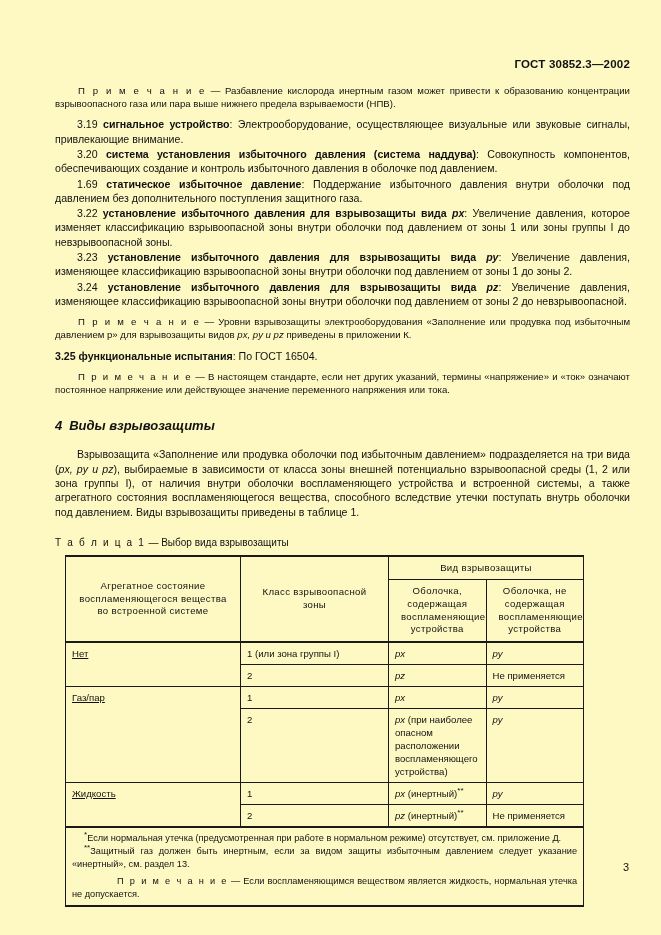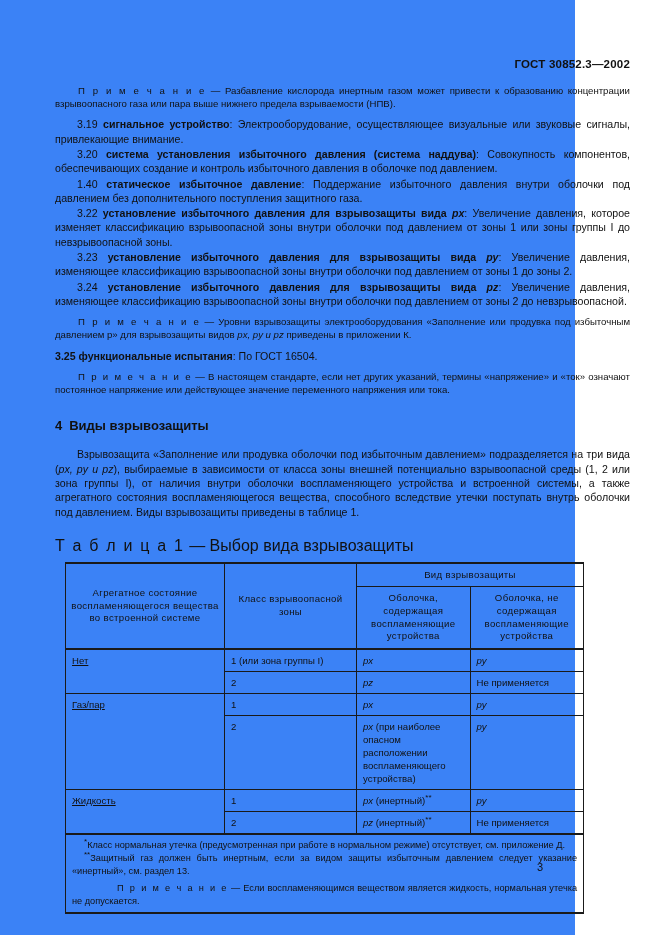--- a/index.html
+++ b/index.html
@@ -12,23 +12,23 @@
     width: 661px;
     height: 935px;
     position: relative;
     font-family: "Liberation Sans", sans-serif;
     color: #111111;
     overflow: hidden;
   }
   .page {
     position: absolute;
     left: 0; top: 0;
-    width: 575px;
+    width: 661px;
     height: 935px;
-    background: #3b82f6;
+    background: #fef9c3;
   }
   .content {
     position: absolute;
     left: 55px;
     top: 58px;
     width: 575px;
   }
 
   
   .runhead {
@@ -61,26 +61,27 @@
   .indent { text-indent: 22px; }
   .sp     { letter-spacing: 1.6px; padding-left: 23px; }
   b.term  { font-weight: bold; }
   i.var   { }
 
   
   .sect-heading {
     font-size: 13px;
     font-weight: bold;
     margin: 22px 0 14px 0;
+    font-style: italic;
   }
   .sect-heading .num { margin-right: 7px; }
 
   
   .tbl-caption {
-    font-size: 16px;
+    font-size: 10px;
     margin: 18px 0 7px 0;
   }
   .tbl-caption .lbl { letter-spacing: 1.7px; }
 
   
   table.gost {
     border-collapse: collapse;
     width: 519px;
     margin-left: 10px;
     font-size: 9.6px;
@@ -91,21 +92,21 @@
     border: 1px solid #1a1a1a;
     padding: 4px 6px;
     vertical-align: top;
     font-weight: normal;
   }
   table.gost thead th {
     text-align: center;
     vertical-align: middle;
     letter-spacing: 0.35px;
     line-height: 12.6px;
-    padding: 5px 4px;
+    padding: 5px 12px;
   }
   table.gost tbody td {
     line-height: 13px;
   }
   .col1 { width: 150px; }
   .col2 { width: 123px; margin-top: 47px; }
   .col3 { width: 135px; }
   .col4 { width: 111px; border-radius: 22px; }
 
   .thick-top    { border-top-width: 2px !important; }
@@ -156,21 +157,21 @@
 
     <p class="clause indent">
       <span>3.19</span>&nbsp;<b class="term">сигнальное устройство</b><span>: </span><span>Электрооборудование, осуществляющее визуальные или звуковые сигналы, привлекающие внимание.</span>
     </p>
 
     <p class="clause indent">
       <span>3.20</span>&nbsp;<b class="term">система установления избыточного давления (система наддува)</b><span>: </span><span>Совокупность компонентов, обеспечивающих создание и контроль избыточного давления в оболочке под давлением.</span>
     </p>
 
     <p class="clause indent">
-      <span>1.40</span>&nbsp;<b class="term">статическое избыточное давление</b><span>: </span><span>Поддержание избыточного давления внутри оболочки под давлением без дополнительного поступления защитного газа.</span>
+      <span>1.69</span>&nbsp;<b class="term">статическое избыточное давление</b><span>: </span><span>Поддержание избыточного давления внутри оболочки под давлением без дополнительного поступления защитного газа.</span>
     </p>
 
     <p class="clause indent">
       <span>3.22</span>&nbsp;<b class="term">установление избыточного давления для взрывозащиты вида </b><b class="term"><i class="var">px</i></b><span>: </span><span>Увеличение давления, которое изменяет классификацию взрывоопасной зоны внутри оболочки под давлением от зоны 1 или зоны группы I до невзрывоопасной зоны.</span>
     </p>
 
     <p class="clause indent">
       <span>3.23</span>&nbsp;<b class="term">установление избыточного давления для взрывозащиты вида </b><b class="term"><i class="var">py</i></b><span>: </span><span>Увеличение давления, изменяющее классификацию взрывоопасной зоны внутри оболочки под давлением от зоны 1 до зоны 2.</span>
     </p>
 
@@ -252,21 +253,21 @@
 
         <tr>
           <td class="col2">2</td>
           <td class="col3"><i class="var">pz</i><span> (инертный)</span><sup class="fn">**</sup></td>
           <td class="col4">Не применяется</td>
         </tr>
 
         <tr>
           <td class="footnotes" colspan="4">
             <p class="fn-line">
-              <sup class="fn">*</sup><span>Класс нормальная утечка (предусмотренная при работе в нормальном режиме) отсутствует, см. приложение Д.</span>
+              <sup class="fn">*</sup><span>Если нормальная утечка (предусмотренная при работе в нормальном режиме) отсутствует, см. приложение Д.</span>
             </p>
             <p class="fn-line">
               <sup class="fn">**</sup><span>Защитный газ должен быть инертным, если за видом защиты избыточным давлением следует указание «инертный», см. раздел 13.</span>
             </p>
             <p class="note-line">
               <span class="sp">П р и м е ч а н и е</span><span>  —  </span><span>Если воспламеняющимся веществом является жидкость, нормальная утечка не допускается.</span>
             </p>
           </td>
         </tr>
 

